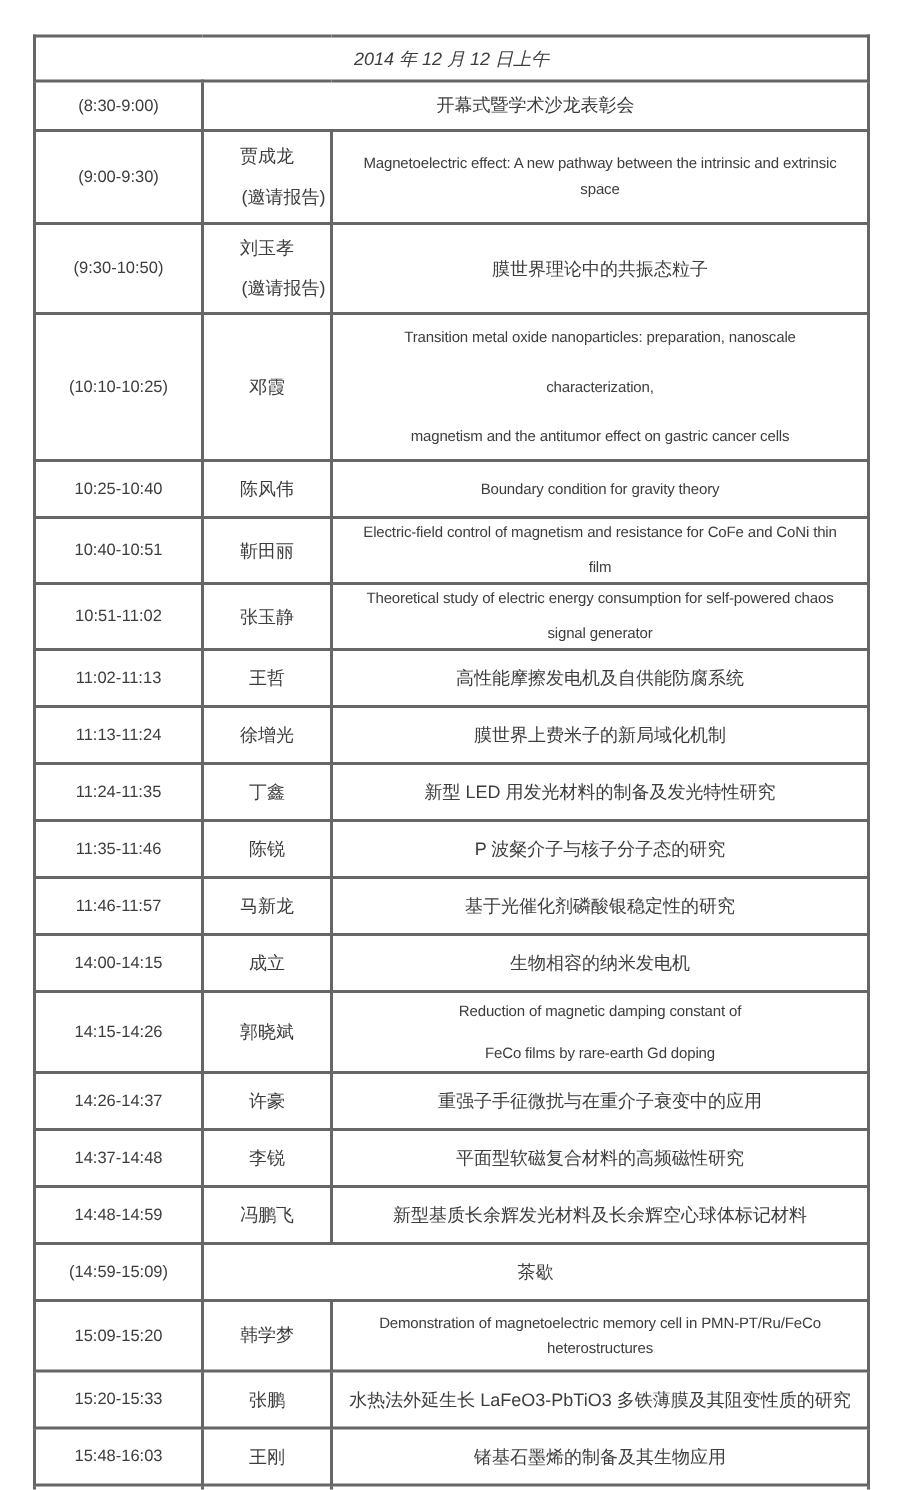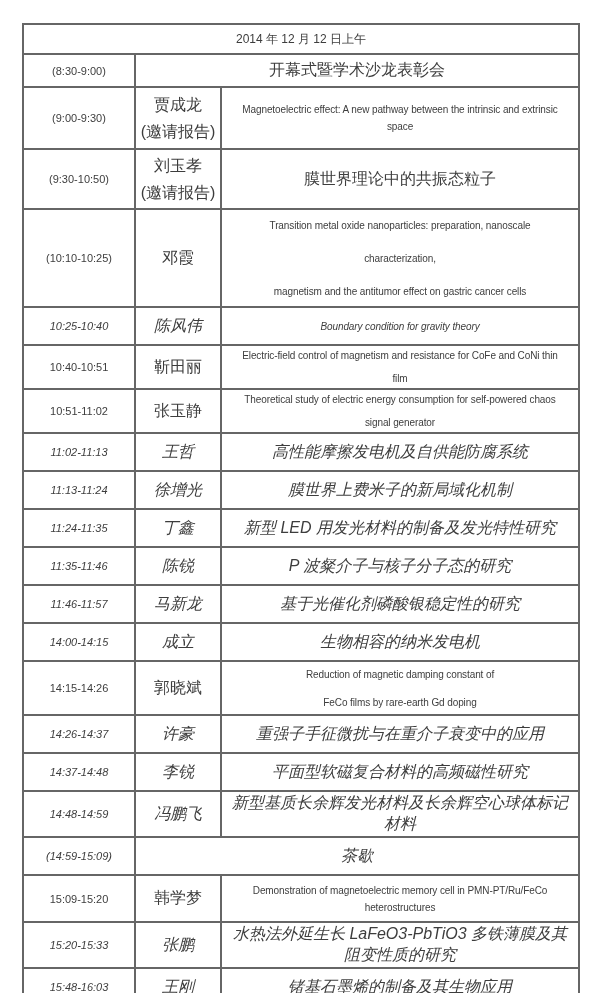--- a/index.html
+++ b/index.html
@@ -16,39 +16,39 @@
   }
   col.c-time{width:112px;}
   col.c-name{width:86px;}
   col.c-title{width:358px;}
   td{
     border:2px solid #666666;
     text-align:center;vertical-align:middle;
     padding:1px 3px;overflow:hidden;
     font-size:11px;color:#3d3d3d;
   }
-  td.session{font-size:12px;}
+  td.session{font-size:12px;font-style:italic;}
   .line{white-space:nowrap;line-height:13px;}
-  .zh{font-size:16px;}
+  .zh{font-size:12px;}
   .en{font-size:10px;letter-spacing:-0.1px;}
   .g10{margin-top:10px;}
   .g12{margin-top:4px;}
   .g15{margin-top:15px;}
   .g20{margin-top:20px;}
-  .g30{margin-top:14px;}
+  .g30{margin-top:14px;text-align:right;}
   tr.hA{height:30px;}  
   tr.hB{height:33px;}  
   tr.hC{height:62px;}  
   tr.hD{height:60px;}  
   tr.hE{height:36px;}  
   tr.hF{height:98px;}  
   tr.hG{height:44px;}  
   tr.hH{height:54px;}  
   tr.hI{height:47px;}  
-  tr.hS{height:38px;font-style:italic;}  
+  tr.hS{height:38px;}  
 </style>
 </head>
 <body>
 
 <div class="page">
   <table class="schedule">
     <colgroup>
         <col class="c-time">
         <col class="c-name">
         <col class="c-title">

